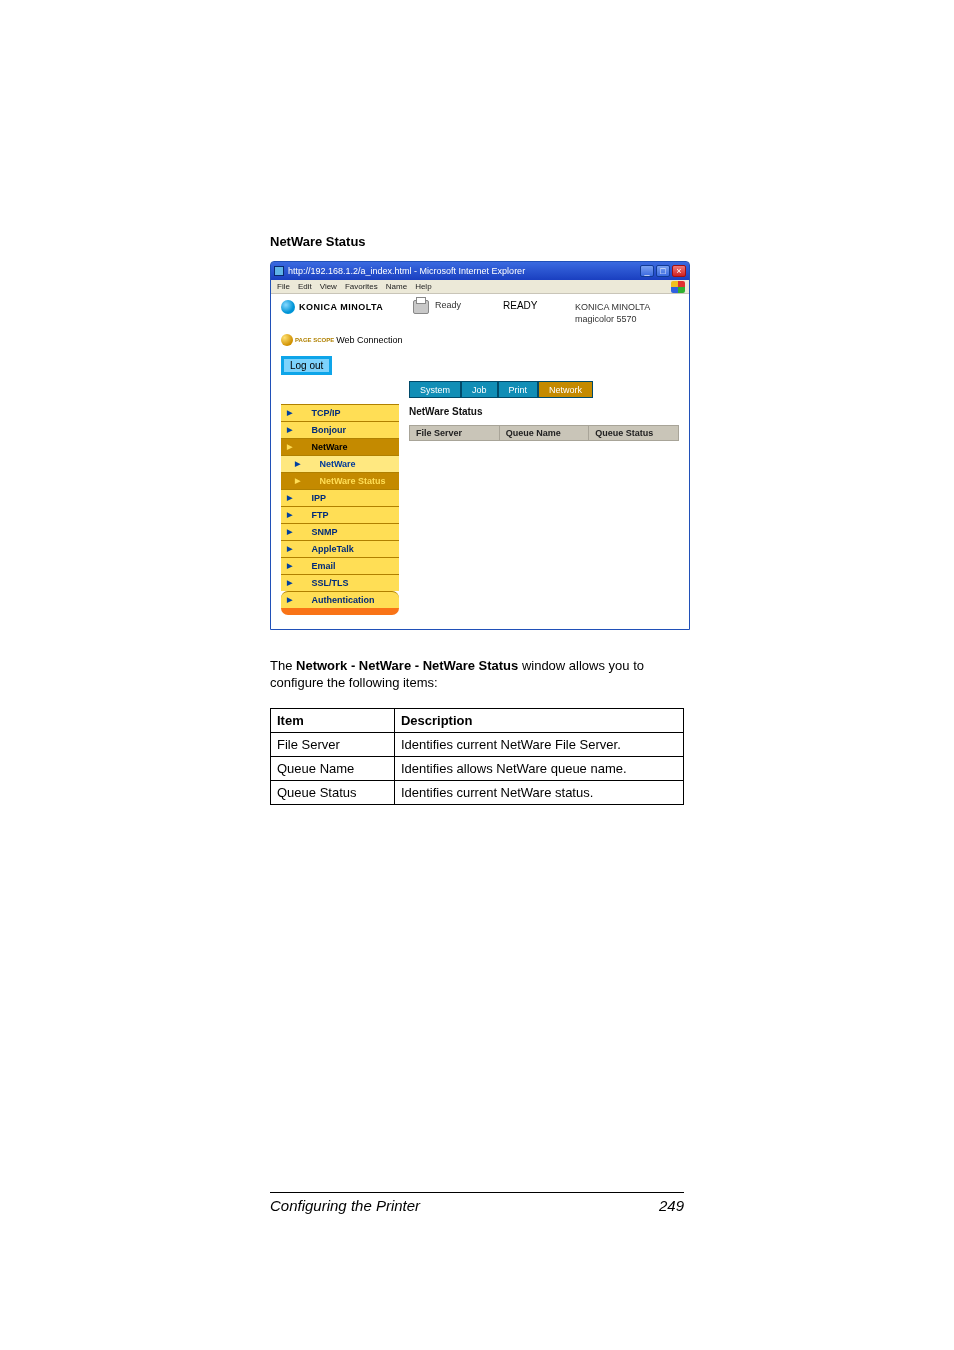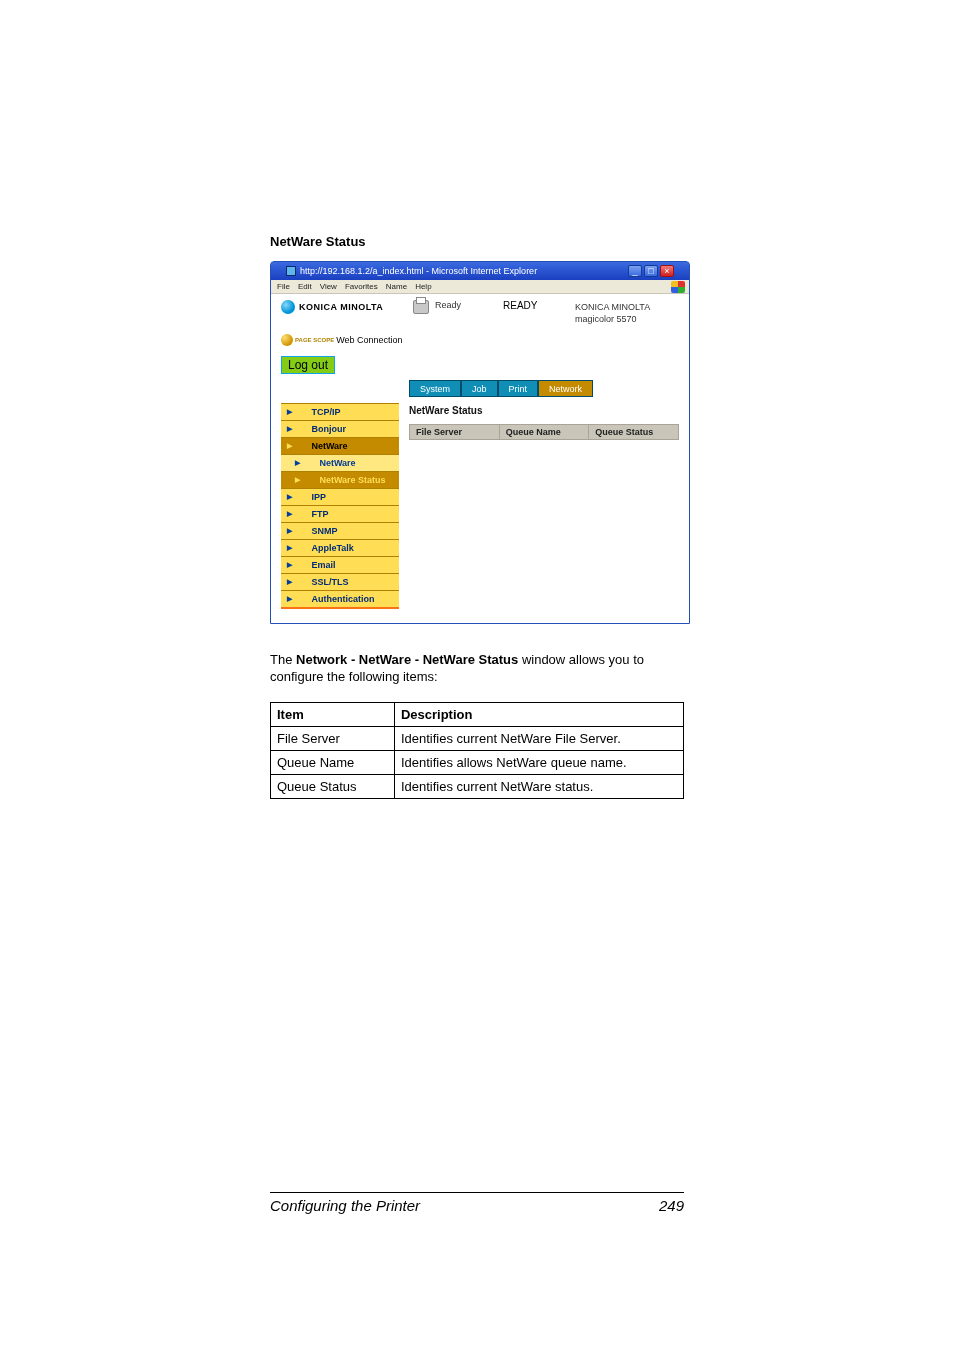--- a/index.html
+++ b/index.html
@@ -33,21 +33,21 @@
     font-size: 10px;
     margin-bottom: 28px;
     box-shadow: 0 0 0 0.5px #000 inset;
   }
   .titlebar {
     background: linear-gradient(#3a6ae0, #1a3fc0);
     color: #fff;
     height: 18px;
     display: flex;
     align-items: center;
-    padding: 0 15px;
+    padding: 0 3px;
     font-size: 9px;
     border-radius: 3px 3px 0 0;
   }
   .titlebar .ie-ico {
     width: 10px; height: 10px; background: #5fb4e8;
     margin-right: 4px; display:inline-block; border:1px solid #0a2a70;
   }
   .titlebar .winbtns { margin-left:auto; display:flex; gap:2px; }
   .titlebar .winbtns span {
     width:14px; height:12px; display:flex; align-items:center; justify-content:center;
@@ -92,37 +92,37 @@
   }
   .printer-ico::after {
     content:""; position:absolute; left:3px; top:-3px; width:8px; height:5px;
     background:#fff; border:1px solid #888;
   }
   .ready-small { font-size:9px; color:#333; }
   .ready-big { font-size:10px; color:#000; margin-left:36px;}
   .model-col { width:104px; font-size:9px; color:#333; line-height:1.3; padding-top:2px;}
   .logout-row { padding:0 10px 6px 10px; }
   .logout-btn {
-    font-size:12px; border:1px solid #0ea5e9; background:#84cc16; padding:1px 6px;
+    font-size:10px; border:3px solid #0ea5e9; background:#7dd3fc; padding:1px 6px;
   }
   .tabbar { display:flex; height:17px; margin:0 0 6px 138px; }
   .tab {
     font-size:9px; color:#fff; display:flex; align-items:center; justify-content:center;
     padding:0 10px; border:1px solid #004a6a;
   }
   .tab-sys, .tab-job, .tab-print { background:#118eb6; }
   .tab-net { background:#c48a00; }
   .ie-main { display:flex; padding:0 10px 14px 10px; gap:10px; }
   .sidebar { width:118px; display:flex; flex-direction:column; }
   .side-item {
     font-size:9px; font-weight:bold; padding:3px 4px 3px 6px;
     border-top:1px solid #b08000; color:#002b7a;
     background:#ffde55; display:flex; align-items:center; gap:19px;
   }
-  .side-item:last-child { border-bottom:2px solid #f97316; }
+  .side-item:last-child { border-bottom:7px solid #f97316;border-radius:7px; }
   .tri { font-size:7px; color:#0040a0; }
   .side-item.active { background:#c48a00; color:#000; }
   .side-item.active .tri { color:#ffdd55; }
   .side-sub { padding-left:14px; background:#ffe880; font-weight:bold; color:#003a9a; }
   .side-sub.current { background:#c48a00; color:#ffde55; }
   .side-sub.current .tri { color:#ffde55; }
   .pane { flex:1; }
   .pane-title { font-size:10px; font-weight:bold; color:#111; margin:2px 0 8px 0;}
   .colhdr { display:flex; }
   .colhdr > div {

